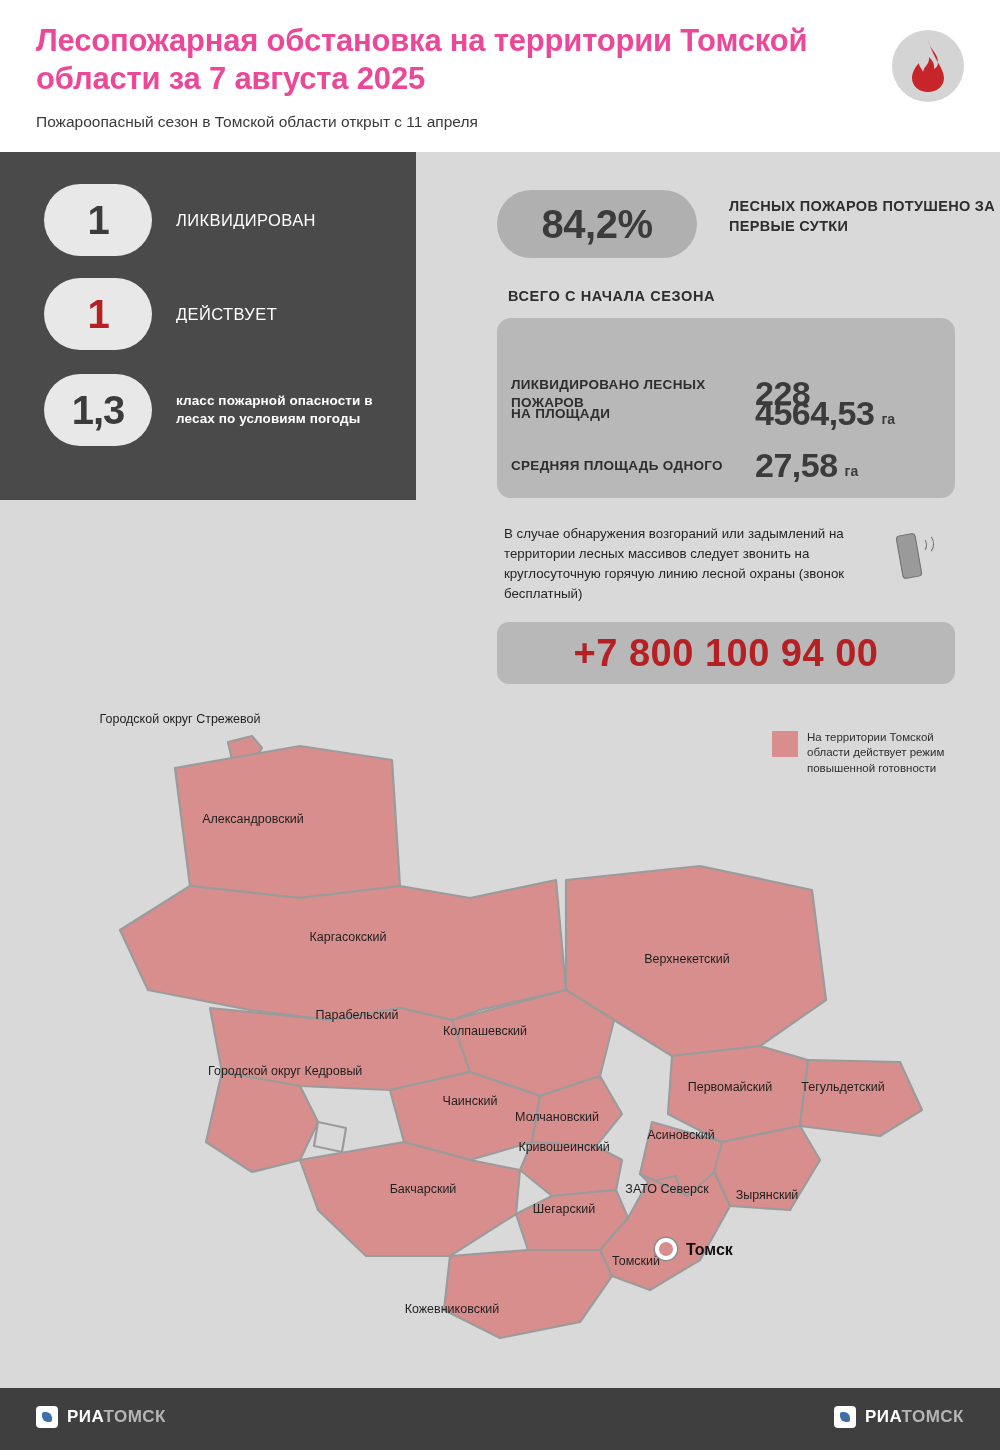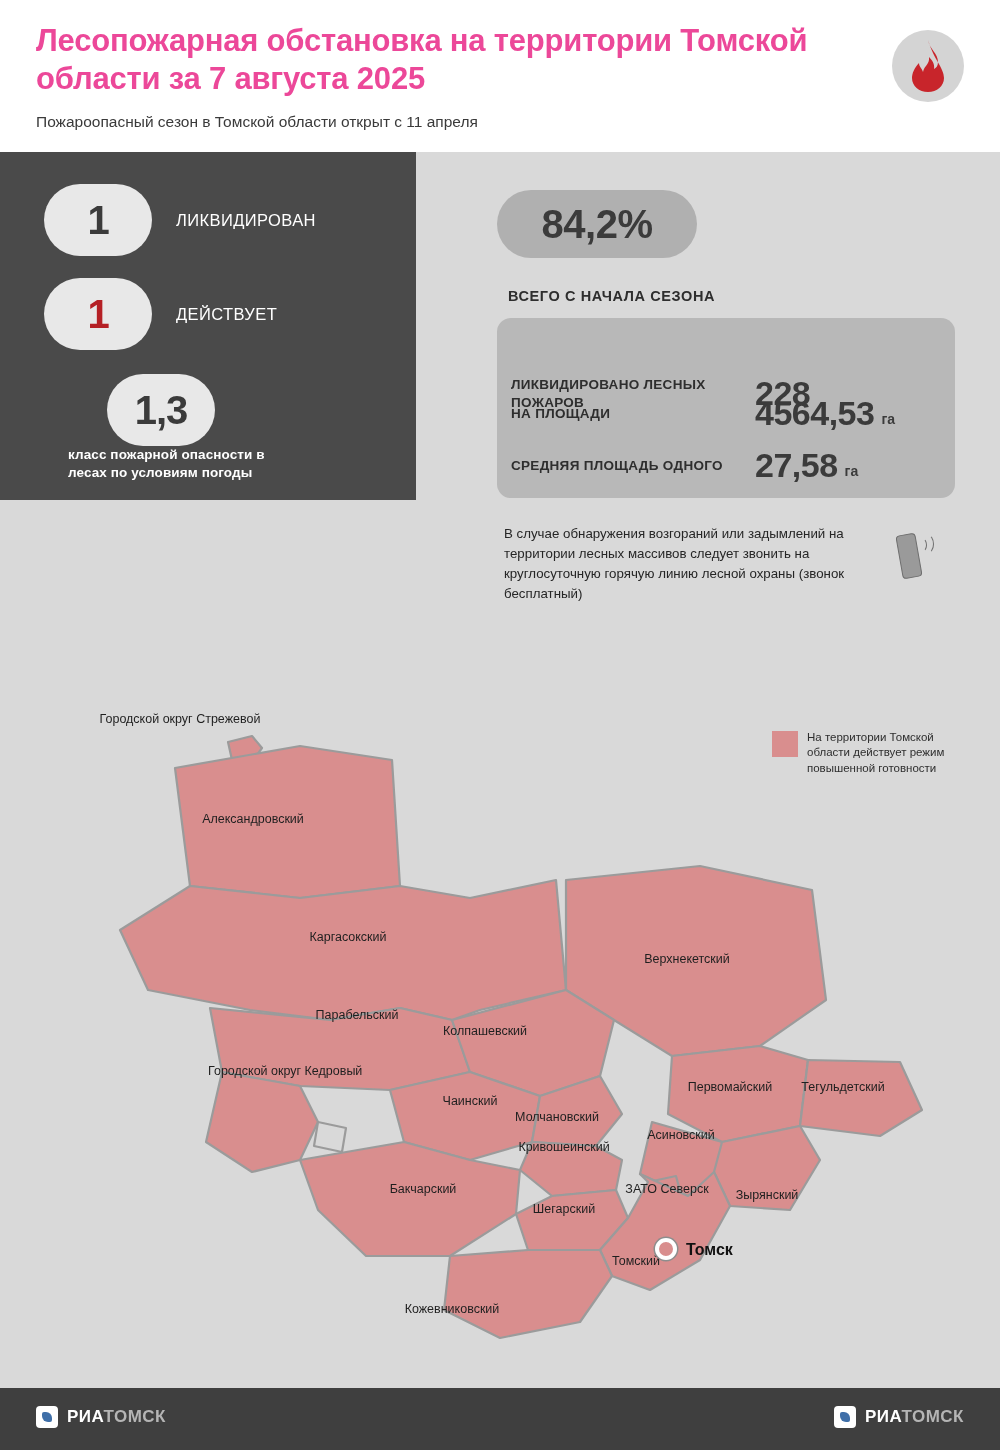--- a/index.html
+++ b/index.html
@@ -56,21 +56,21 @@
     background: #4a4a4a;
   }
   .stat-row {
     position: absolute;
     left: 44px;
     display: flex;
     align-items: center;
   }
   .stat-row.r1 { top: 32px; }
   .stat-row.r2 { top: 126px; }
-  .stat-row.r3 { top: 222px; flex-direction: column; }
+  .stat-row.r3 { top: 222px; }
   .pill {
     width: 108px; height: 72px;
     border-radius: 36px;
     background: #e8e8e8;
     display: flex;
     align-items: center;
     justify-content: center;
     font-size: 40px;
     font-weight: bold;
     color: #3b3b3b;
@@ -325,20 +325,21 @@
       <div class="pill red">1</div>
       <div class="stat-label">ДЕЙСТВУЕТ</div>
     </div>
     <div class="stat-row r3">
       <div class="pill">1,3</div>
       <div class="stat-label small">класс пожарной опасности в лесах по условиям погоды</div>
     </div>
   </div>
 
   <div class="pct-pill">84,2%</div>
+  <div class="pct-caption">ЛЕСНЫХ ПОЖАРОВ ПОТУШЕНО ЗА ПЕРВЫЕ СУТКИ</div>
 
   <div class="season-title">ВСЕГО С НАЧАЛА СЕЗОНА</div>
   <div class="season-box">
     <div class="season-row s1">
       <div class="lbl">ЛИКВИДИРОВАНО ЛЕСНЫХ ПОЖАРОВ</div>
       <div class="val">228</div>
       <div class="unit"></div>
     </div>
     <div class="season-row s2">
       <div class="lbl">НА ПЛОЩАДИ</div>
@@ -351,20 +352,21 @@
       <div class="unit">га</div>
     </div>
   </div>
 
   <div class="notice">В случае обнаружения возгораний или задымлений на территории лесных массивов следует звонить на круглосуточную горячую линию лесной охраны (звонок бесплатный)</div>
   <div class="phone-icon">
     <div class="phone-body"></div>
     <div class="phone-wave w1"></div>
     <div class="phone-wave w2"></div>
   </div>
+  <div class="hotline">+7 800 100 94 00</div>
 
   <div class="legend">
     <div class="legend-swatch"></div>
     <div class="legend-text">На территории Томской области действует режим повышенной готовности</div>
   </div>
 
   <div class="map-wrap">
     <svg width="1000" height="700" viewBox="0 0 1000 700" aria-hidden="true">
       <g fill="#d98e8e" stroke="#9b9b9b" stroke-width="2.2" stroke-linejoin="round">
 

